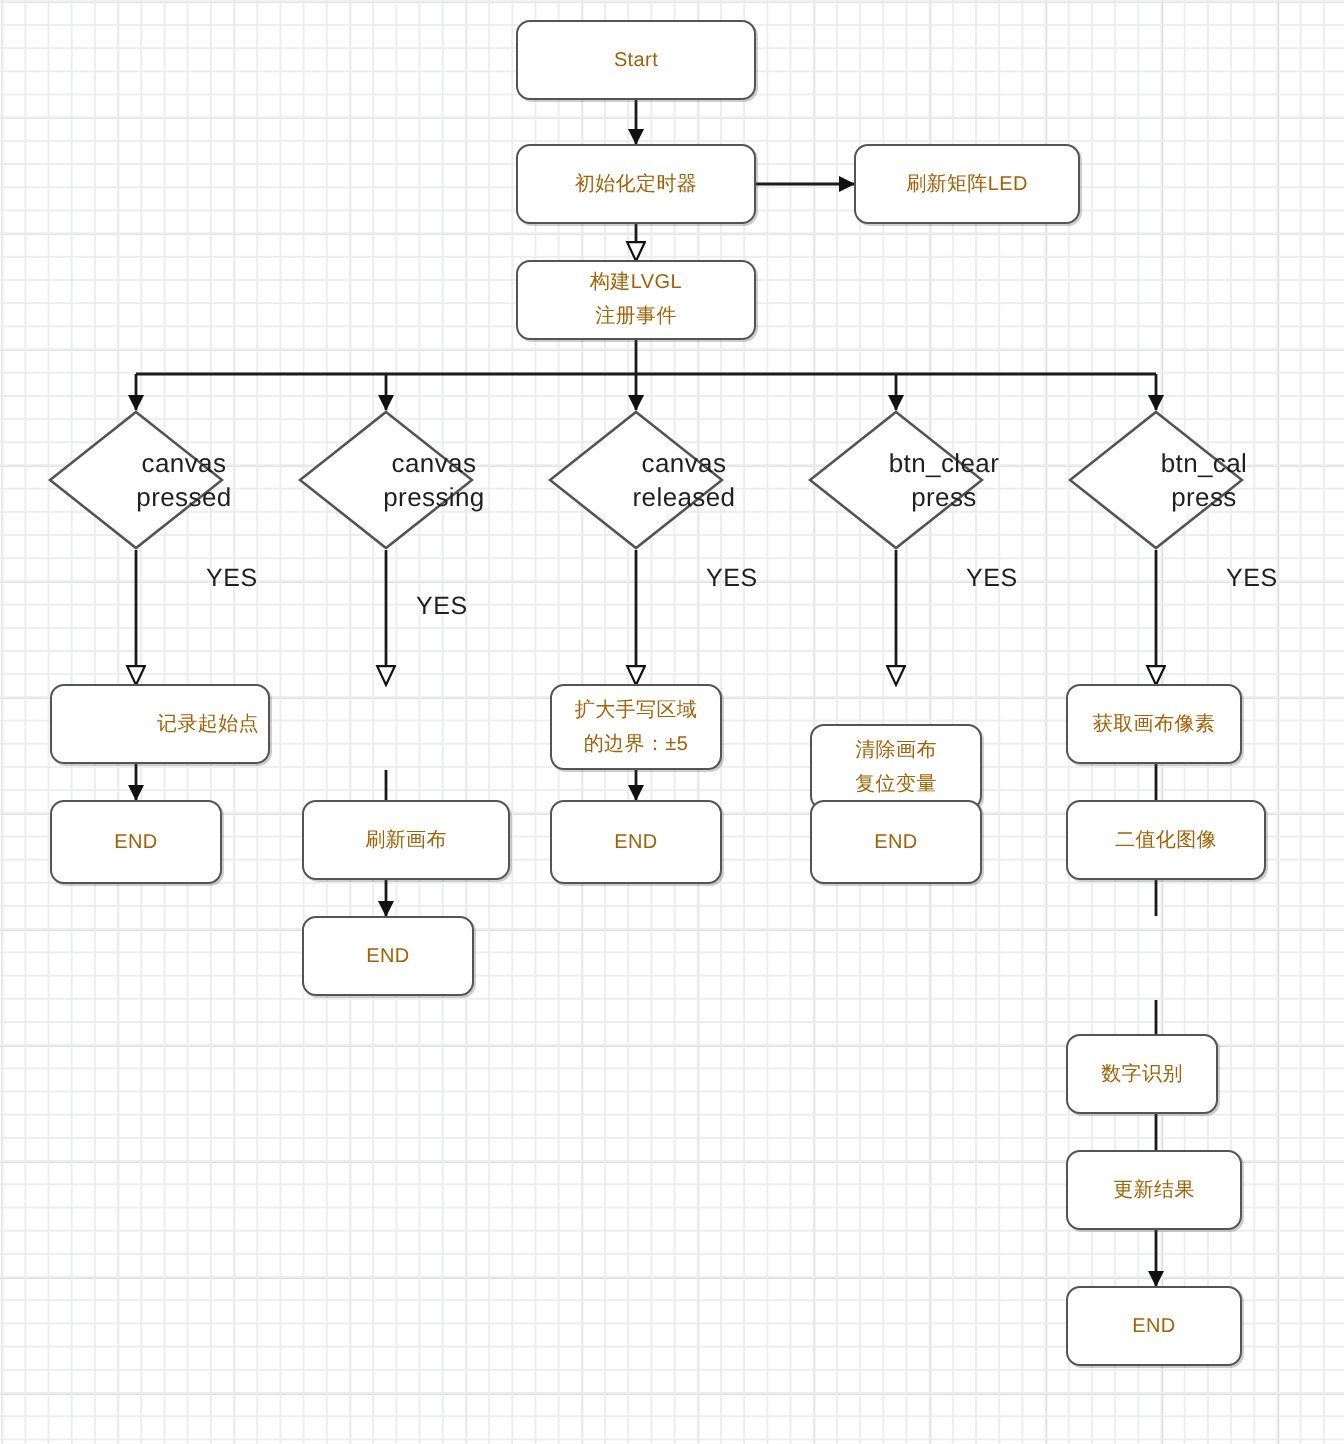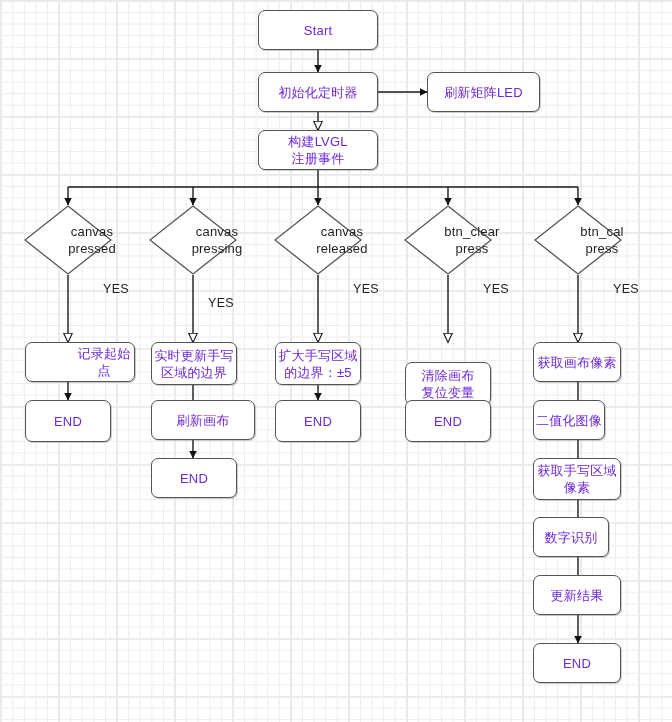--- a/index.html
+++ b/index.html
@@ -23,22 +23,22 @@
   }
   svg.edges{position:absolute;left:0;top:0;width:672px;height:722px;overflow:visible;}
   .node{
     position:absolute;
     box-sizing:border-box;
     background:#ffffff;
     border:1px solid #545454;
     border-radius:7px;
     display:flex;align-items:center;justify-content:center;
     text-align:center;
-    color:#6d28d9;
-    font-size:13px;
+    color:#a16207;
+    font-size:10px;
     line-height:17px;
     letter-spacing:0.2px;
     white-space:pre-line;
     box-shadow:1px 1px 0 rgba(80,80,80,0.28);
   }
   .dec{
     position:absolute;
     box-sizing:border-box;
   }
   .dec .dshape{
@@ -176,24 +176,20 @@
   </div>
   <span class="ylabel" style="left:613px;top:282px;">YES</span>
 
   <div class="node" style="left:25px;top:342px;width:110px;height:40px;padding-left:48px;">
     <span>记录起始点</span>
   </div>
   <div class="node" style="left:25px;top:400px;width:86px;height:42px;">
     <span>END</span>
   </div>
 
-  <div class="node" style="left:151px;top:342px;width:86px;height:43px;">
-    <span>实时更新手写
-区域的边界</span>
-  </div>
   <div class="node" style="left:151px;top:400px;width:104px;height:40px;">
     <span>刷新画布</span>
   </div>
   <div class="node" style="left:151px;top:458px;width:86px;height:40px;">
     <span>END</span>
   </div>
 
   <div class="node" style="left:275px;top:342px;width:86px;height:43px;">
     <span>扩大手写区域
 的边界：±5</span>
@@ -206,26 +202,22 @@
     <span>清除画布
 复位变量</span>
   </div>
   <div class="node" style="left:405px;top:400px;width:86px;height:42px;">
     <span>END</span>
   </div>
 
   <div class="node" style="left:533px;top:342px;width:88px;height:40px;">
     <span>获取画布像素</span>
   </div>
-  <div class="node" style="left:533px;top:400px;width:72px;height:40px;">
+  <div class="node" style="left:533px;top:400px;width:100px;height:40px;">
     <span>二值化图像</span>
-  </div>
-  <div class="node" style="left:533px;top:458px;width:88px;height:42px;">
-    <span>获取手写区域
-像素</span>
   </div>
   <div class="node" style="left:533px;top:517px;width:76px;height:40px;">
     <span>数字识别</span>
   </div>
   <div class="node" style="left:533px;top:575px;width:88px;height:40px;">
     <span>更新结果</span>
   </div>
   <div class="node" style="left:533px;top:643px;width:88px;height:40px;">
     <span>END</span>
   </div>

